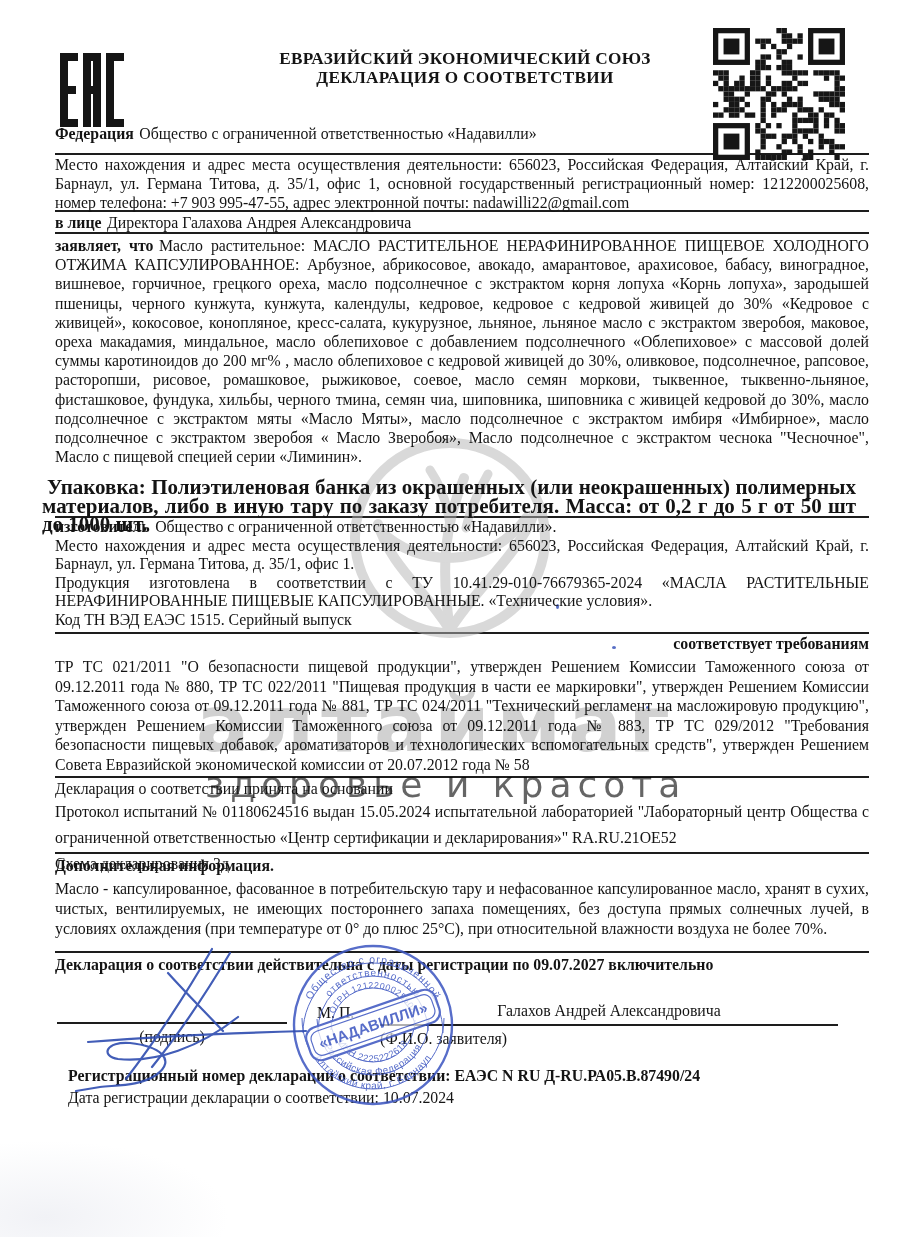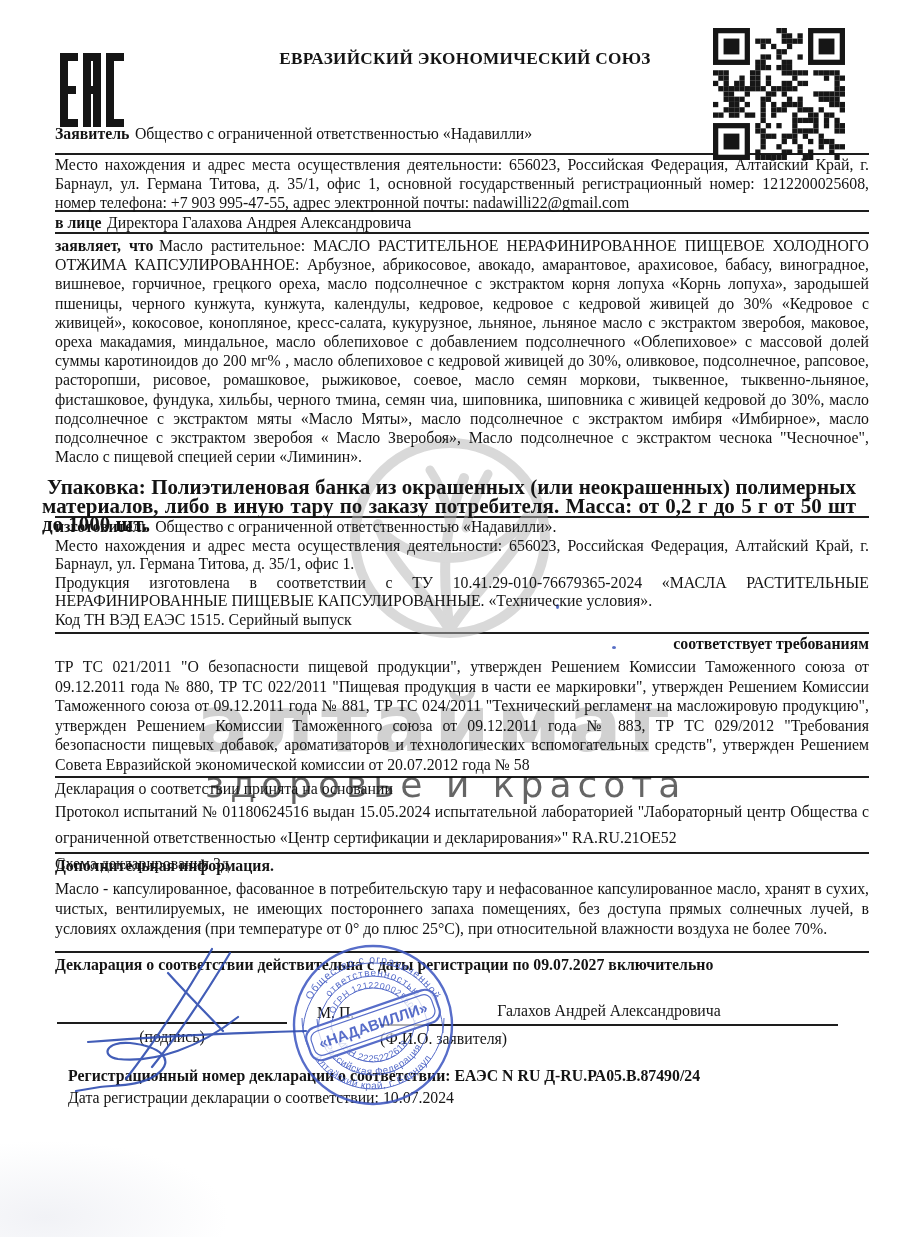--- a/index.html
+++ b/index.html
@@ -60,20 +60,21 @@
     <rect x="23" y="0" width="18" height="8"></rect>
       <rect x="23" y="33" width="18" height="8"></rect>
 
     <rect x="46" y="0" width="8" height="74"></rect>
       <rect x="46" y="0" width="18" height="8"></rect>
     <rect x="46" y="66" width="18" height="8"></rect>
   </svg>
 
   <div id="title" class="abs z2">
     <div>ЕВРАЗИЙСКИЙ ЭКОНОМИЧЕСКИЙ СОЮЗ</div>
+    <div>ДЕКЛАРАЦИЯ О СООТВЕТСТВИИ</div>
   </div>
 
   <svg id="qr-svg" class="abs z2" style="left:713px;top:28px;" width="132" height="132" viewBox="0 0 130 130" fill="#161616">
       <rect x="62.4" y="0.0" width="5.2" height="5.2"></rect>
       <rect x="67.6" y="0.0" width="5.2" height="5.2"></rect>
       <rect x="67.6" y="5.2" width="5.2" height="5.2"></rect>
       <rect x="72.8" y="5.2" width="5.2" height="5.2"></rect>
       <rect x="83.2" y="5.2" width="5.2" height="5.2"></rect>
       <rect x="41.6" y="10.4" width="5.2" height="5.2"></rect>
       <rect x="46.8" y="10.4" width="5.2" height="5.2"></rect>
@@ -284,21 +285,21 @@
       <rect x="10.4" y="10.4" width="15.600000000000001" height="15.600000000000001"></rect>
       <rect x="93.60000000000001" y="0" width="36.4" height="36.4"></rect>
       <rect x="98.80000000000001" y="5.2" width="26" height="26" fill="#fff"></rect>
       <rect x="104.00000000000001" y="10.4" width="15.600000000000001" height="15.600000000000001"></rect>
       <rect x="0" y="93.60000000000001" width="36.4" height="36.4"></rect>
       <rect x="5.2" y="98.80000000000001" width="26" height="26" fill="#fff"></rect>
       <rect x="10.4" y="104.00000000000001" width="15.600000000000001" height="15.600000000000001"></rect>
     </svg>
 
   <p class="abs z2 body-text" style="left:55px;top:124px;width:814px;">
-    <b class="lbl">Заявитель</b><span>Общество с ограниченной ответственностью «Надавилли»</span>
+    <b class="lbl">Федерация</b><span>Общество с ограниченной ответственностью «Надавилли»</span>
   </p>
   <div class="rule" style="top:153px;"></div>
 
   <p class="abs z2 body-text j" style="left:55px;top:156px;width:814px;line-height:18.8px;">Место нахождения и адрес места осуществления деятельности: 656023, Российская Федерация, Алтайский Край, г. Барнаул, ул. Германа Титова, д. 35/1, офис 1, основной государственный регистрационный номер: 1212200025608, номер телефона: +7 903 995-47-55, адрес электронной почты: nadawilli22@gmail.com</p>
   <div class="rule" style="top:210px;height:1.6px;"></div>
 
   <p class="abs z2 body-text" style="left:55px;top:213px;width:814px;">
     <b class="lbl">в лице</b><span>Директора Галахова Андрея Александровича</span>
   </p>
   <div class="rule" style="top:232px;"></div>

